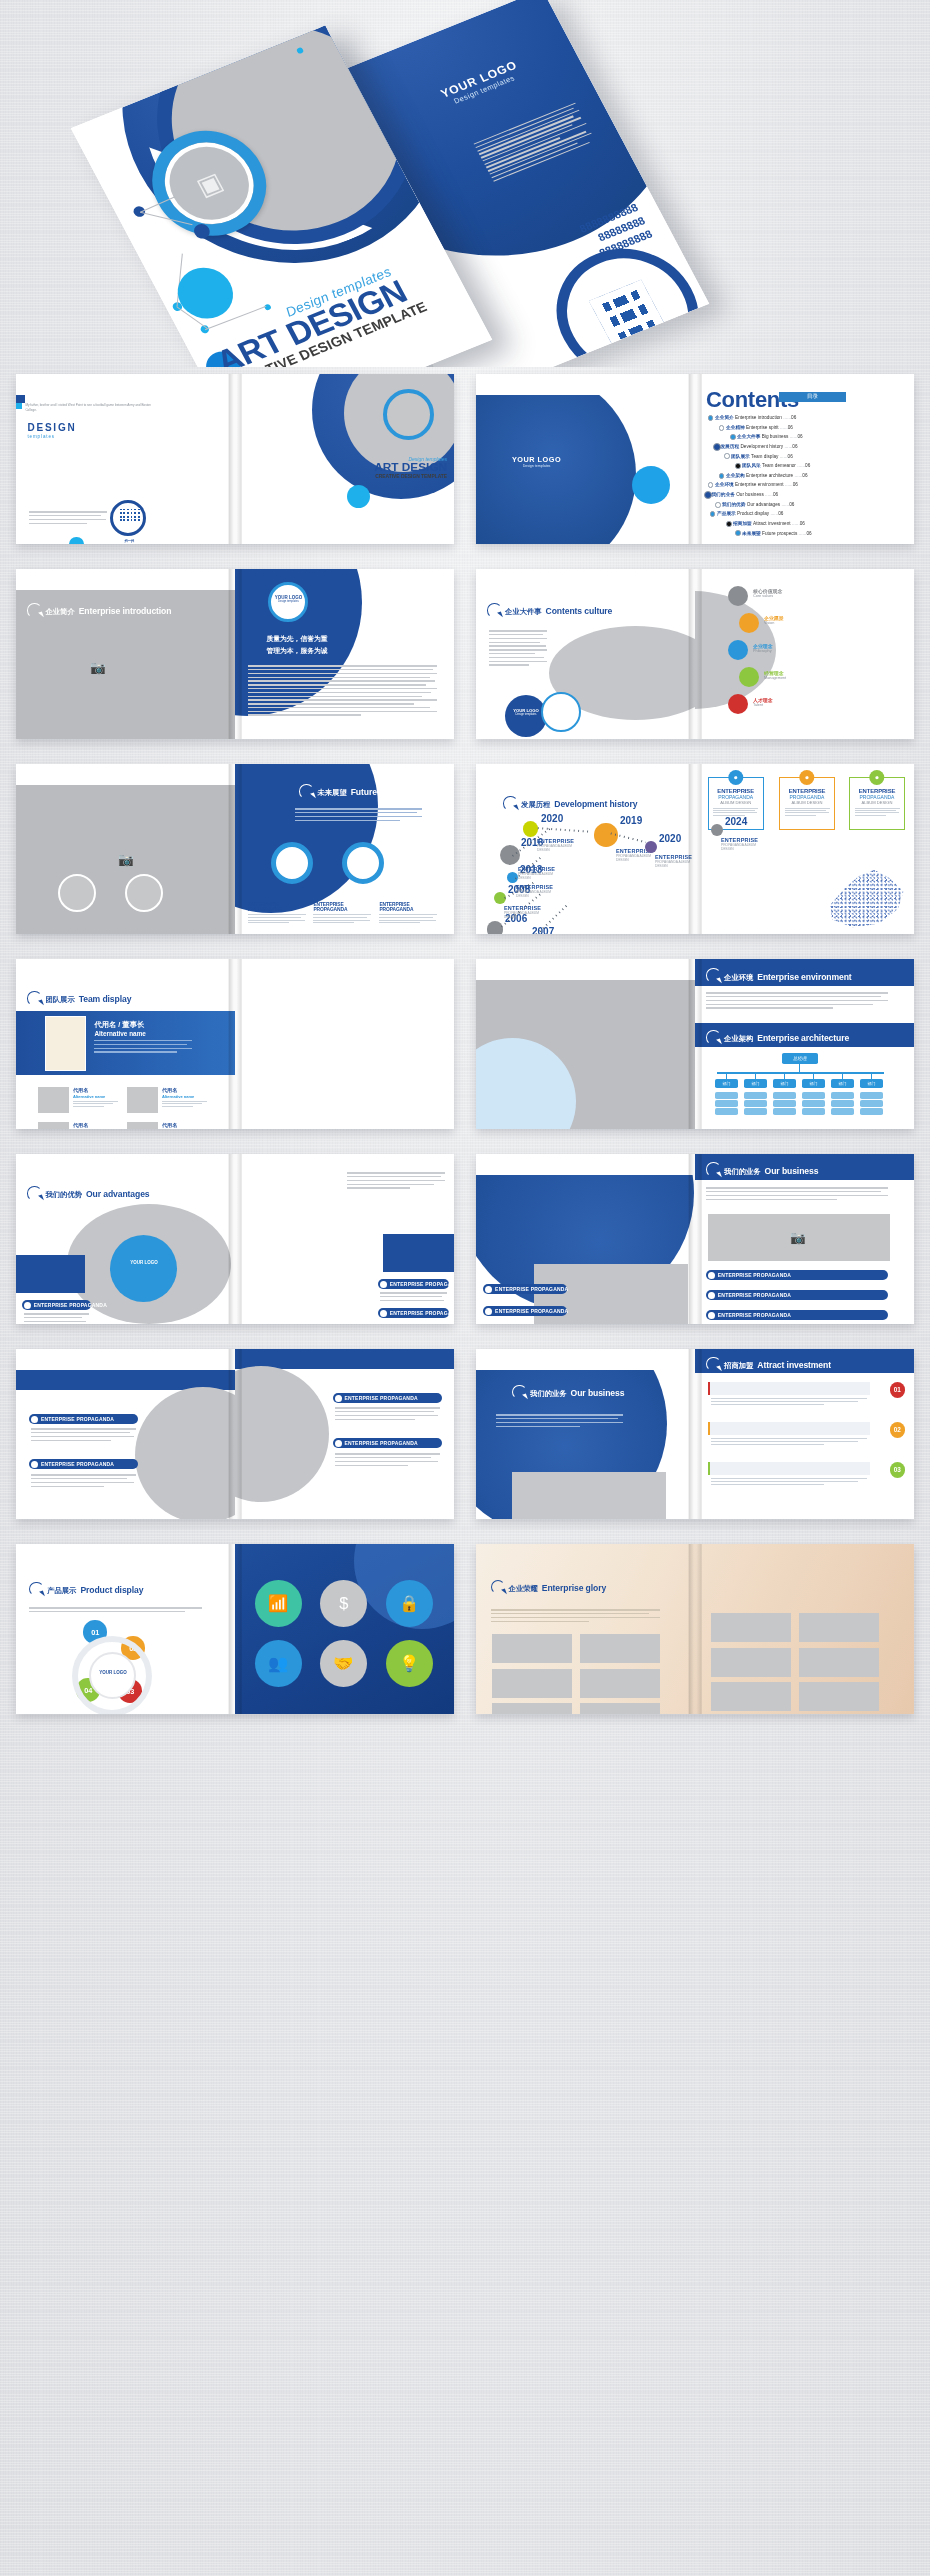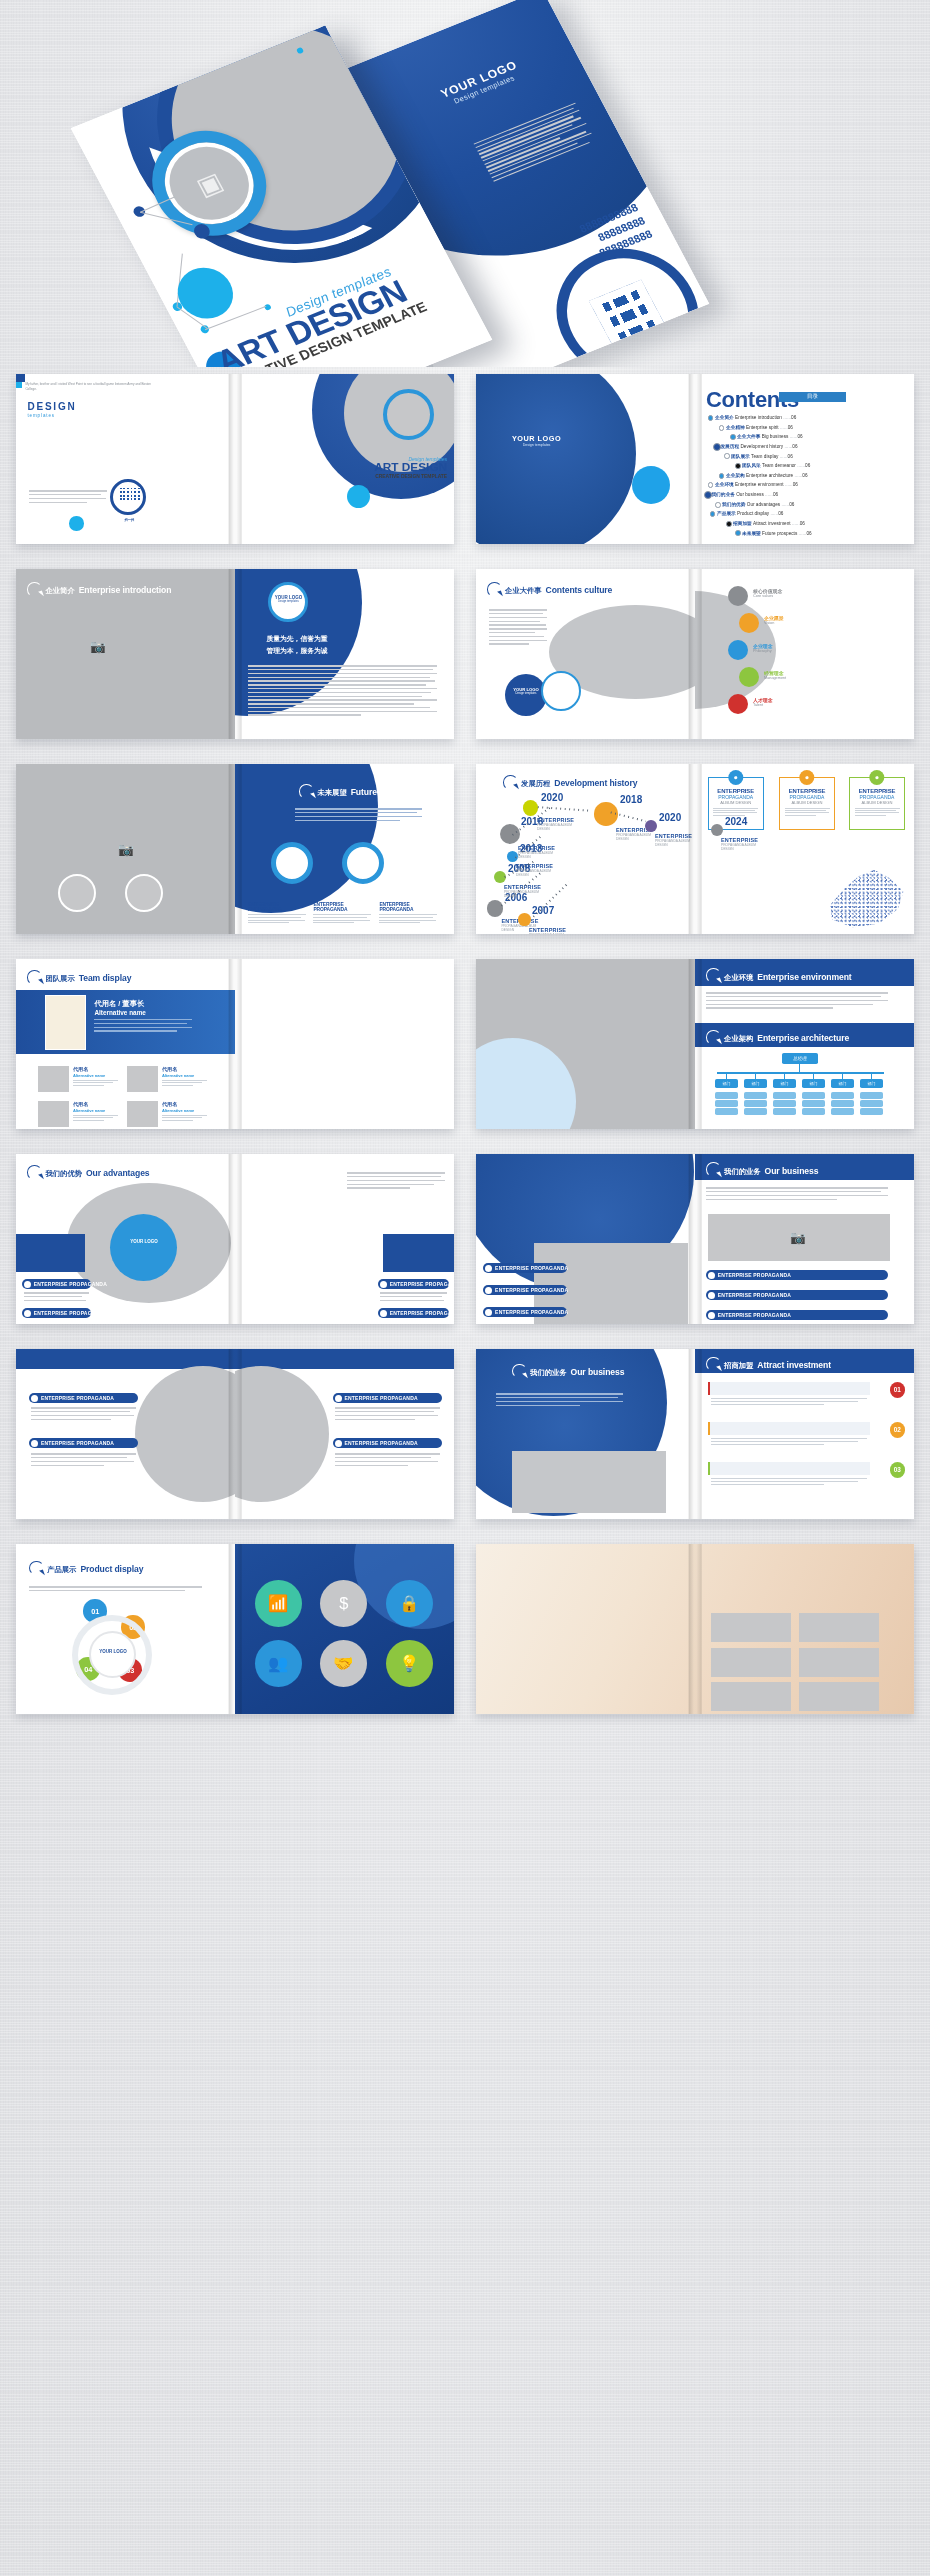--- a/index.html
+++ b/index.html
@@ -126,21 +126,21 @@
     box-shadow: 0 3.6px 9px rgba(40,50,70,.20);
   }
   .spread.left  { left: 16.4px; }
   .spread.right { left: 476px; }
   .spread .gutter {
     position:absolute; left:50%; top:0; bottom:0; width:12.7px; transform:translateX(-50%);
     background:linear-gradient(90deg, rgba(0,0,0,.16), rgba(0,0,0,.02) 40%, rgba(0,0,0,.02) 60%, rgba(0,0,0,.13));
     z-index:30; pointer-events:none;
   }
   .pg { position:absolute; top:0; bottom:0; width:50%; overflow:hidden; }
-  .pg.l { left:0; } .pg.r { right:0; }
+  .pg.l { left:0;margin-top:21px; } .pg.r { right:0; }
 
   
   .hd { position:absolute; display:flex; align-items:flex-start; gap:3.6px; z-index:12; }
   .hd .arc {
     width:14.5px; height:14.5px; border-radius:50%;
     border:1.3px solid currentColor; border-right-color:transparent; border-bottom-color:transparent;
     position:relative; flex:0 0 auto; margin-top:1.8px;
   }
   .hd .arc:after{
     content:""; position:absolute; right:-1.8px; bottom:-1.8px;
@@ -572,21 +572,21 @@
               <b>ENTERPRISE</b>
               <s>PROPAGANDA ALBUM DESIGN</s>
             </div>
             <div class="circ" style="left: 47px; top: 36px; width: 15.4px; height: 15.4px; background: rgb(200, 212, 0);"></div>
             <div class="yr" style="left: 65px; top: 28px;">2020</div>
             <div class="entlbl" style="left: 61px; top: 53px; width: 47px; text-align: left;">
               <b>ENTERPRISE</b>
               <s>PROPAGANDA ALBUM DESIGN</s>
             </div>
             <div class="circ" style="left: 118px; top: 38px; width: 23.6px; height: 23.6px; background: rgb(240, 161, 40);"></div>
-            <div class="yr" style="left: 144px; top: 30px;">2018</div>
+            <div class="yr" style="left: 144px; top: 30px;">2019</div>
             <div class="entlbl" style="left: 140px; top: 63px; width: 47px; text-align: left;">
               <b>ENTERPRISE</b>
               <s>PROPAGANDA ALBUM DESIGN</s>
             </div>
             <div class="circ" style="left: 169px; top: 56px; width: 11.8px; height: 11.8px; background: rgb(107, 91, 154);"></div>
             <div class="yr" style="left: 183px; top: 48px;">2020</div>
             <div class="entlbl" style="left: 179px; top: 69px; width: 47px; text-align: left;">
               <b>ENTERPRISE</b>
               <s>PROPAGANDA ALBUM DESIGN</s>
             </div>
@@ -1005,20 +1005,41 @@
             <div class="circ" style="left: 20px; top: 96px; width: 47px; height: 47px; background: rgb(43, 150, 218); display: flex; align-items: center; justify-content: center; color: rgb(255, 255, 255); font-size: 16.4px;">👥</div>
             <div class="circ" style="left: 85px; top: 96px; width: 47px; height: 47px; background: rgb(198, 199, 201); display: flex; align-items: center; justify-content: center; color: rgb(255, 255, 255); font-size: 16.4px;">🤝</div>
             <div class="circ" style="left: 151px; top: 96px; width: 47px; height: 47px; background: rgb(141, 198, 63); display: flex; align-items: center; justify-content: center; color: rgb(255, 255, 255); font-size: 16.4px;">💡</div>
           </div>
       </div>
     </div>
 
     <div class="spread right">
       <div class="glory-bg"></div>
       <div class="gutter"></div>
+      <div class="pg l">
+        <div class="hd navy" style="left:14.5px;top:12.7px;">
+          <span class="arc"></span>
+          <span class="tx"><span class="cn">企业荣耀</span>
+          <span class="en">Enterprise glory</span></span>
+        </div>
+        <div class="txt-lines" style="left:14.5px;top:44px;width:169px;">
+          <i style="width:100%;background:#d2c6b4"></i>
+            <i style="width:94%;background:#d2c6b4"></i>
+          <i style="width:100%;background:#d2c6b4"></i>
+            <i style="width:58%;background:#d2c6b4"></i>
+        </div>
+        <div id="glory-tiles-l">
+            <div class="ph" style="left: 16.4px; top: 69px; width: 80px; height: 29px; background: rgb(198, 199, 201);"></div>
+            <div class="ph" style="left: 104px; top: 69px; width: 80px; height: 29px; background: rgb(198, 199, 201);"></div>
+            <div class="ph" style="left: 16.4px; top: 104px; width: 80px; height: 29px; background: rgb(198, 199, 201);"></div>
+            <div class="ph" style="left: 104px; top: 104px; width: 80px; height: 29px; background: rgb(198, 199, 201);"></div>
+            <div class="ph" style="left: 16.4px; top: 138px; width: 80px; height: 29px; background: rgb(198, 199, 201);"></div>
+            <div class="ph" style="left: 104px; top: 138px; width: 80px; height: 29px; background: rgb(198, 199, 201);"></div>
+          </div>
+      </div>
       <div class="pg r">
         <div id="glory-tiles-r">
             <div class="ph" style="left: 16.4px; top: 69px; width: 80px; height: 29px; background: rgb(198, 199, 201);"></div>
             <div class="ph" style="left: 104px; top: 69px; width: 80px; height: 29px; background: rgb(198, 199, 201);"></div>
             <div class="ph" style="left: 16.4px; top: 104px; width: 80px; height: 29px; background: rgb(198, 199, 201);"></div>
             <div class="ph" style="left: 104px; top: 104px; width: 80px; height: 29px; background: rgb(198, 199, 201);"></div>
             <div class="ph" style="left: 16.4px; top: 138px; width: 80px; height: 29px; background: rgb(198, 199, 201);"></div>
             <div class="ph" style="left: 104px; top: 138px; width: 80px; height: 29px; background: rgb(198, 199, 201);"></div>
           </div>
       </div>

